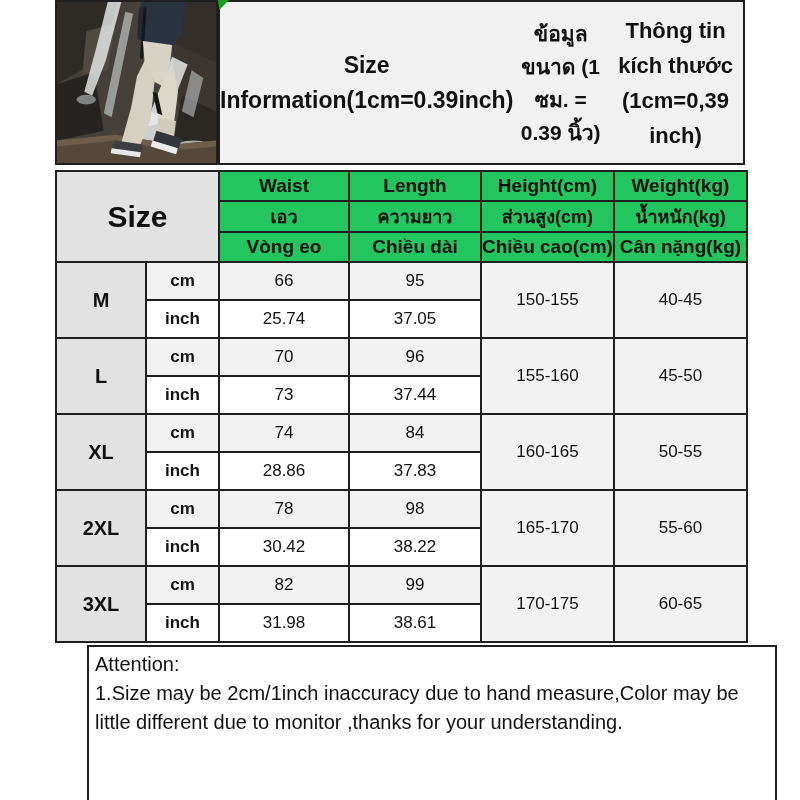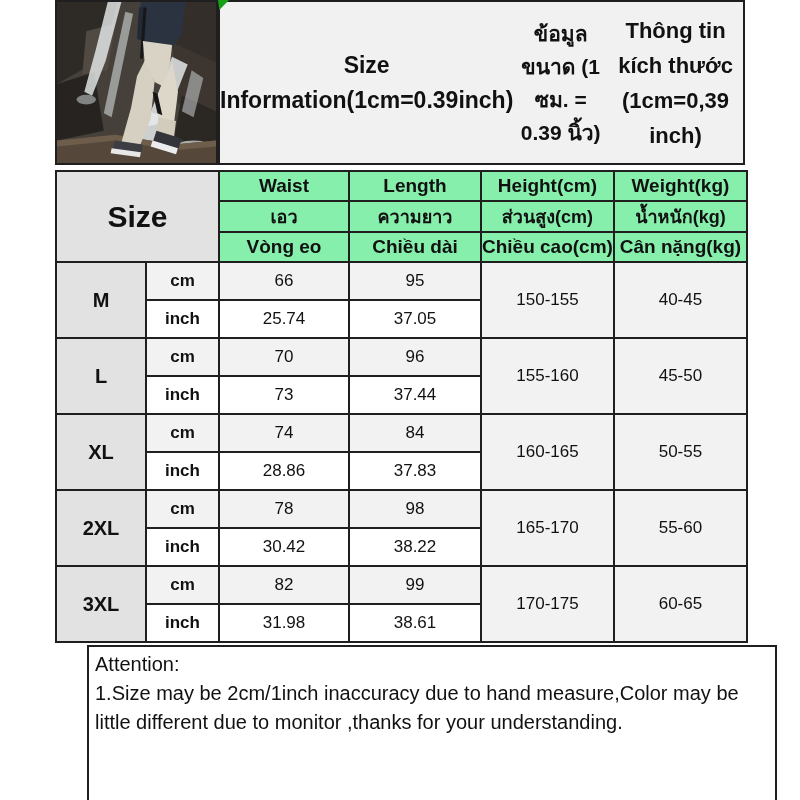--- a/index.html
+++ b/index.html
@@ -36,21 +36,21 @@
 
   
   .size-table {
     position:absolute; left:55px; top:170px;
     border-collapse:collapse; table-layout:fixed;
   }
   .size-table th, .size-table td {
     border:2px solid #1f1f1f; text-align:center; vertical-align:middle;
     padding:0; overflow:hidden; white-space:nowrap;
   }
-  .size-table thead th { background:#86efac; font-size:19px; height:28px; font-weight:bold; }
+  .size-table thead th { background:#22c55e; font-size:19px; height:28px; font-weight:bold; }
   .size-table thead th.th-thai { font-size:18px; }
   .size-table .size-head { font-size:30px; background:#e2e2e2; }
   .size-table tbody td { height:36px; font-size:17px; }
   .size-table tbody td.size-cell { background:#e2e2e2; font-weight:bold; font-size:20px; }
   .size-table tbody td.unit-cell { font-weight:bold; }
   .size-table tbody tr.cm-row td.unit-cell,
   .size-table tbody tr.cm-row td.value { background:#f2f2f2; }
   .size-table tbody tr.inch-row td.unit-cell,
   .size-table tbody tr.inch-row td.value { background:#ffffff; }
   .size-table tbody td.range-cell { background:#f2f2f2; }

